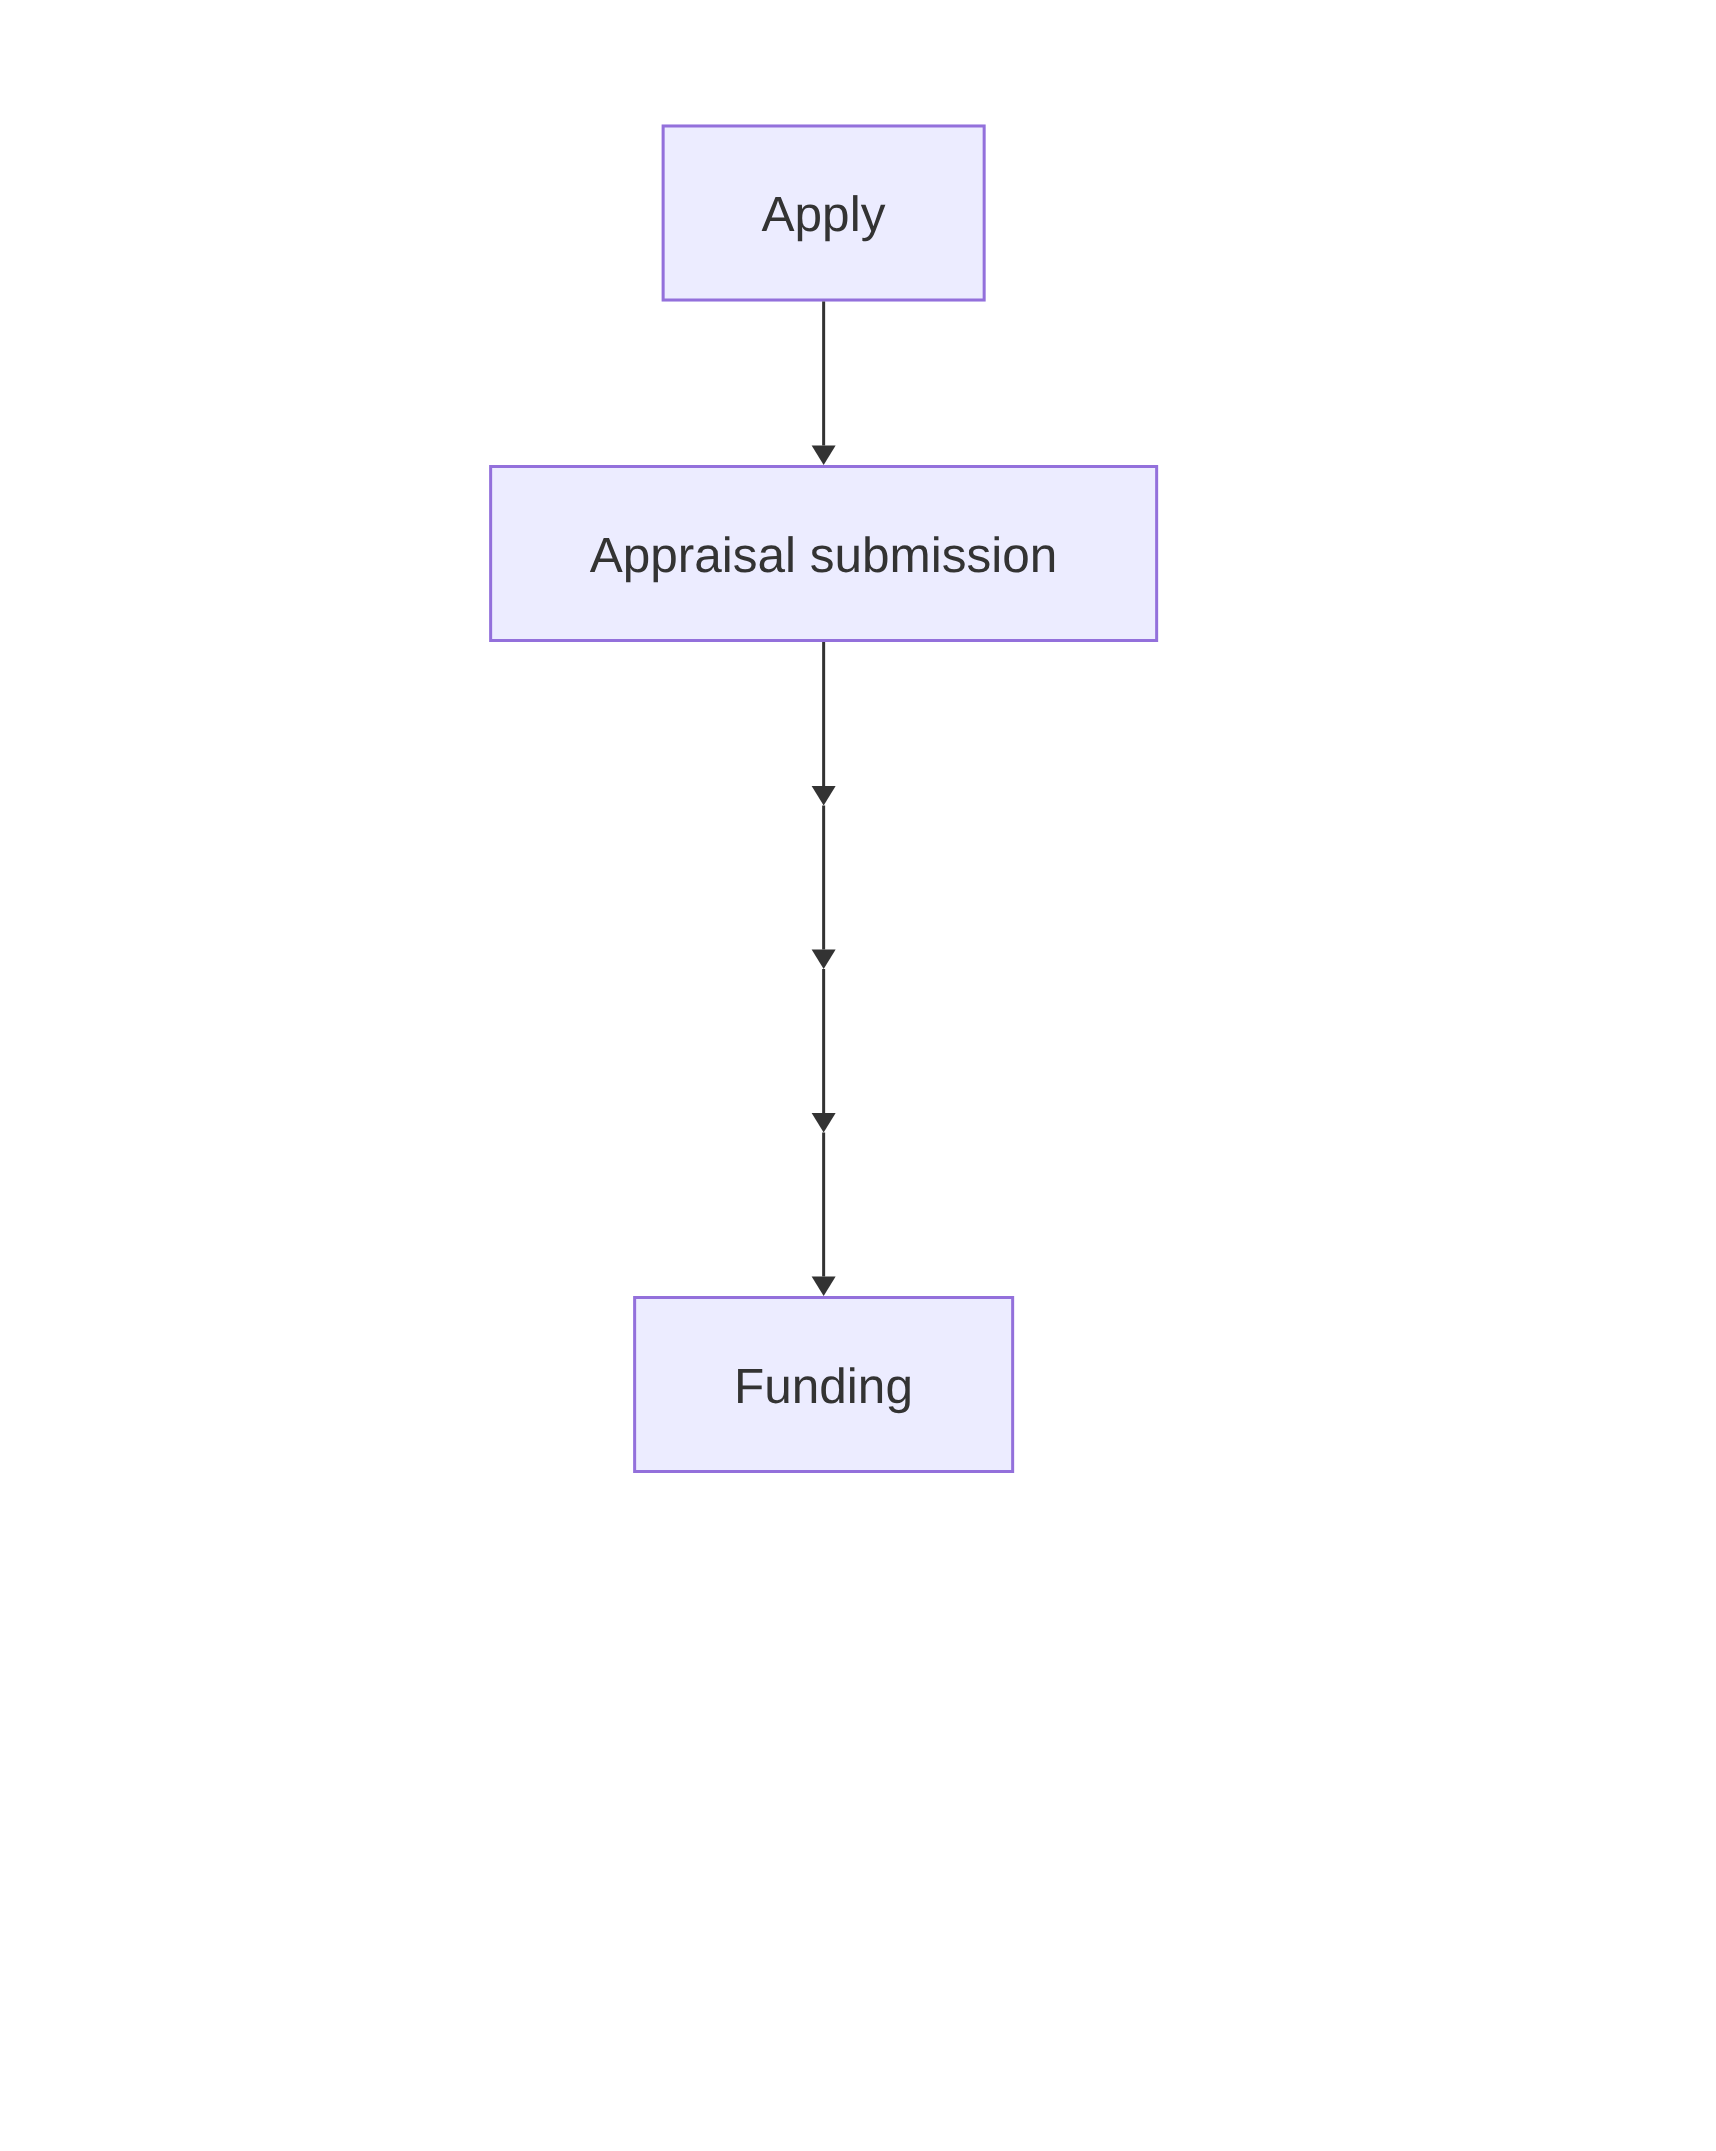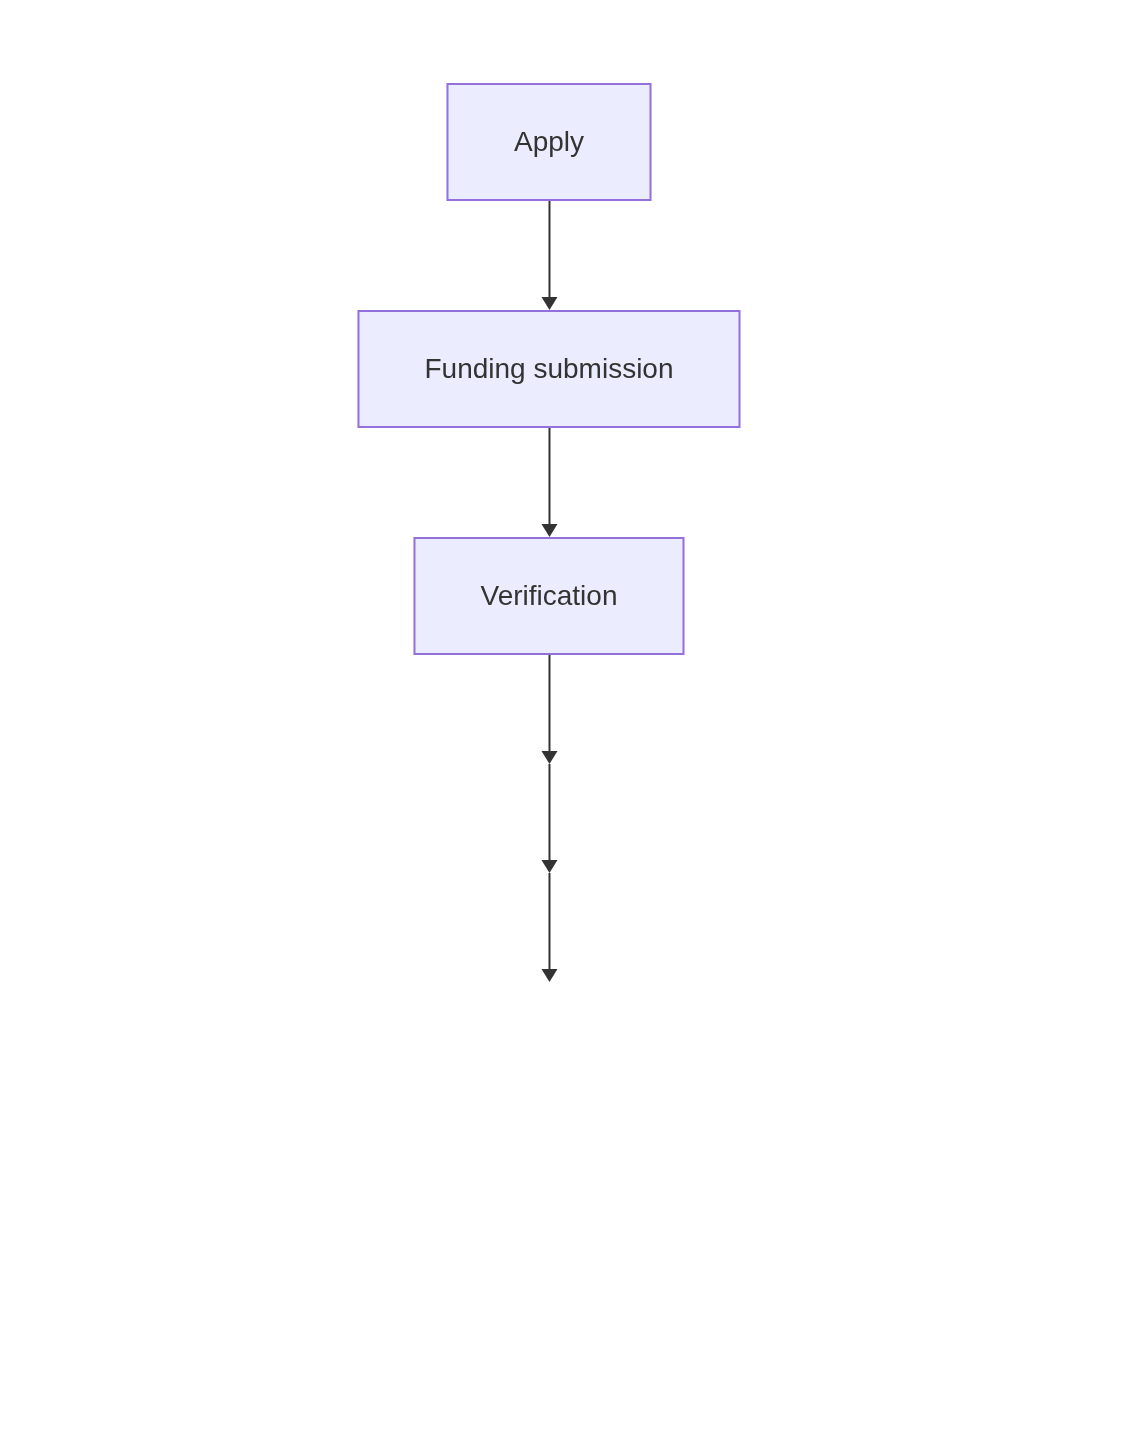--- a/index.html
+++ b/index.html
@@ -35,21 +35,21 @@
     height: 118px;
     display: flex;
     align-items: center;
     justify-content: center;
     padding: 0 65px;
     background: var(--node-fill);
     border: 2px solid var(--node-border);
     white-space: nowrap;
   }
   .node-label {
-    font-size: 28px;
+    font-size: 33px;
     color: var(--text);
     line-height: 1;
   }
   .arrow {
     height: 109px;
     width: 18px;
     display: flex;
     flex-direction: column;
     align-items: center;
   }
@@ -75,44 +75,44 @@
     <div class="node">
       <span class="node-label">Apply</span>
     </div>
 
     <div class="arrow">
       <div class="arrow-line"></div>
       <div class="arrow-head"></div>
     </div>
 
     <div class="node">
-      <span class="node-label">Funding submission</span>
-    </div>
-
-    <div class="arrow">
-      <div class="arrow-line"></div>
-      <div class="arrow-head"></div>
-    </div>
-
-    <div class="node">
-      <span class="node-label">Verification</span>
+      <span class="node-label">Appraisal submission</span>
     </div>
 
     <div class="arrow">
       <div class="arrow-line"></div>
       <div class="arrow-head"></div>
     </div>
 
 
     <div class="arrow">
       <div class="arrow-line"></div>
       <div class="arrow-head"></div>
     </div>
 
 
     <div class="arrow">
       <div class="arrow-line"></div>
       <div class="arrow-head"></div>
     </div>
 
 
+    <div class="arrow">
+      <div class="arrow-line"></div>
+      <div class="arrow-head"></div>
+    </div>
+
+    <div class="node">
+      <span class="node-label">Funding</span>
+    </div>
+
   </div>
 </div>
 
 </body></html>

